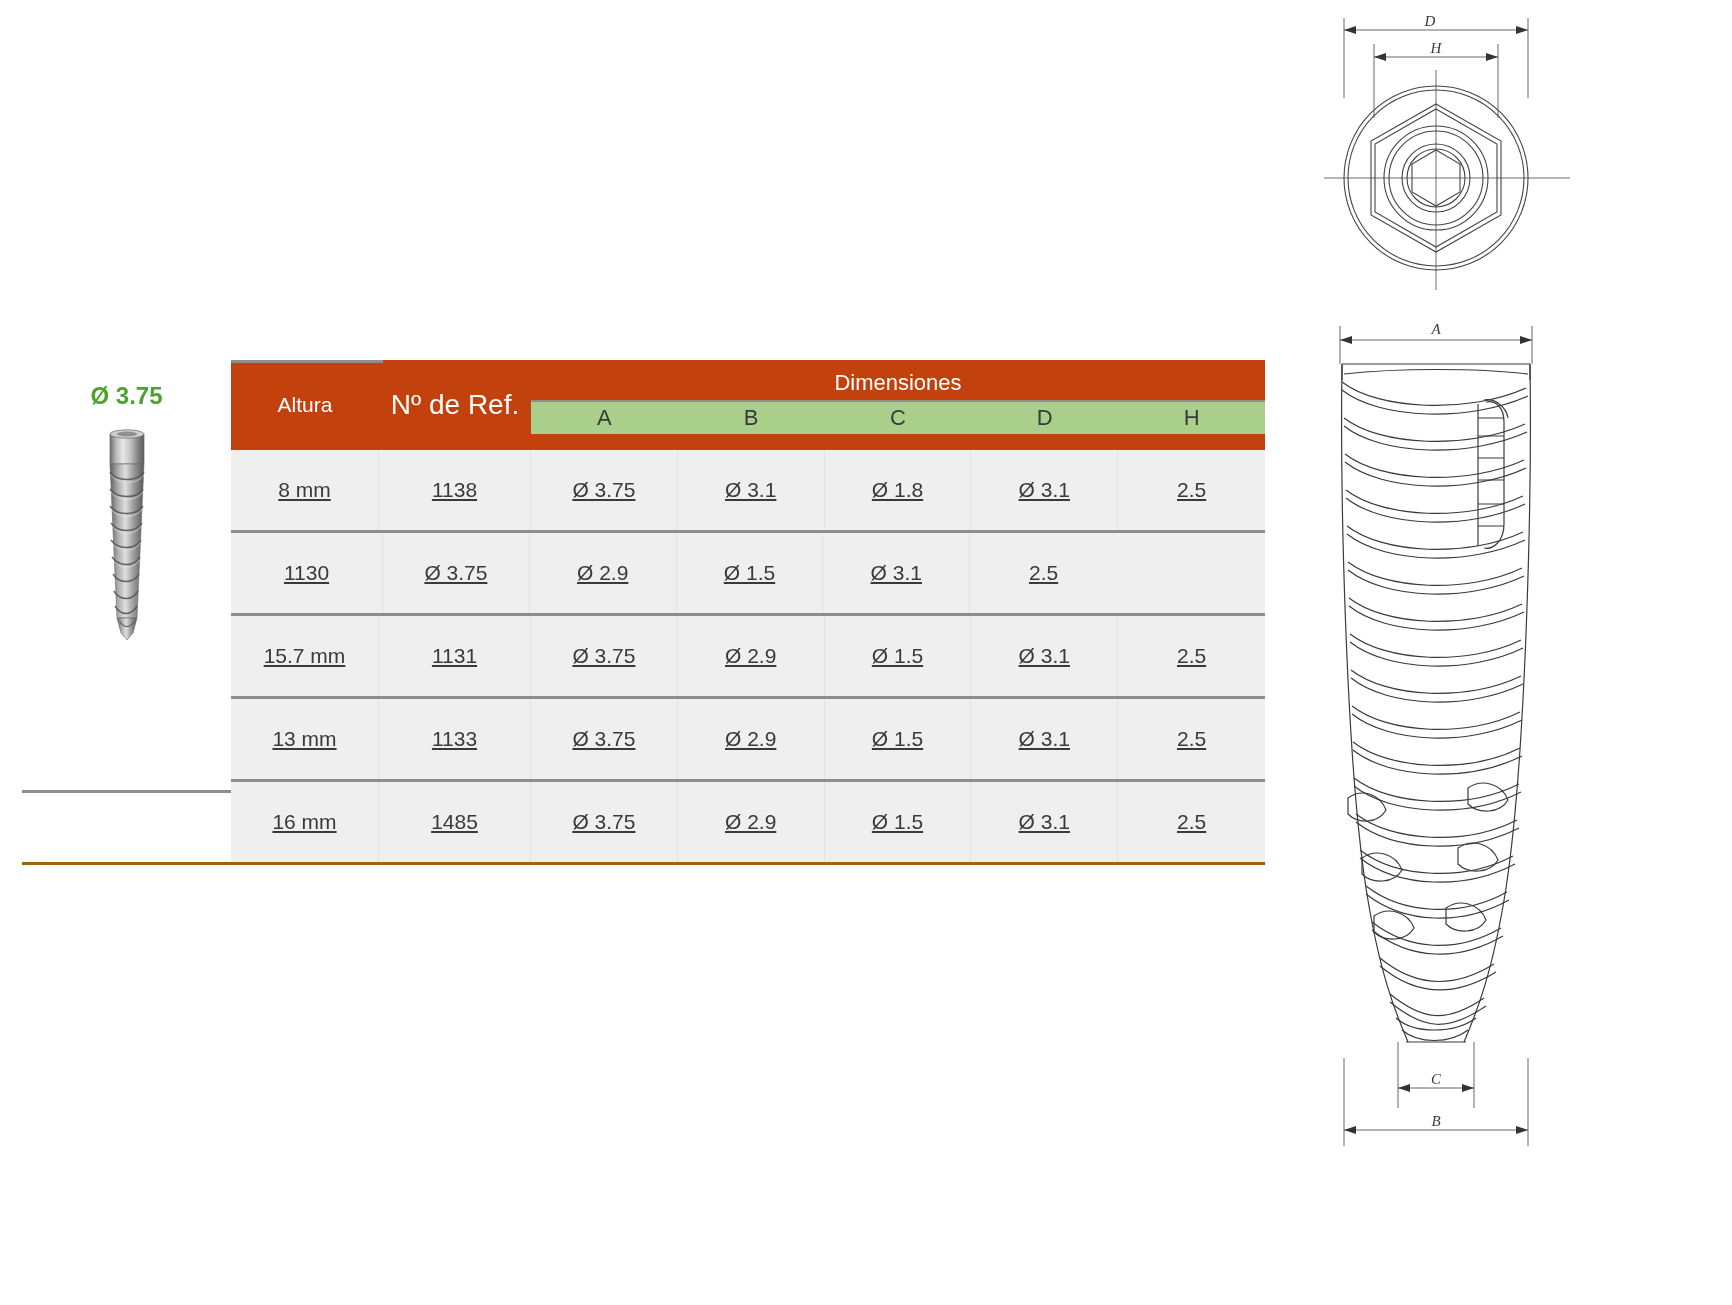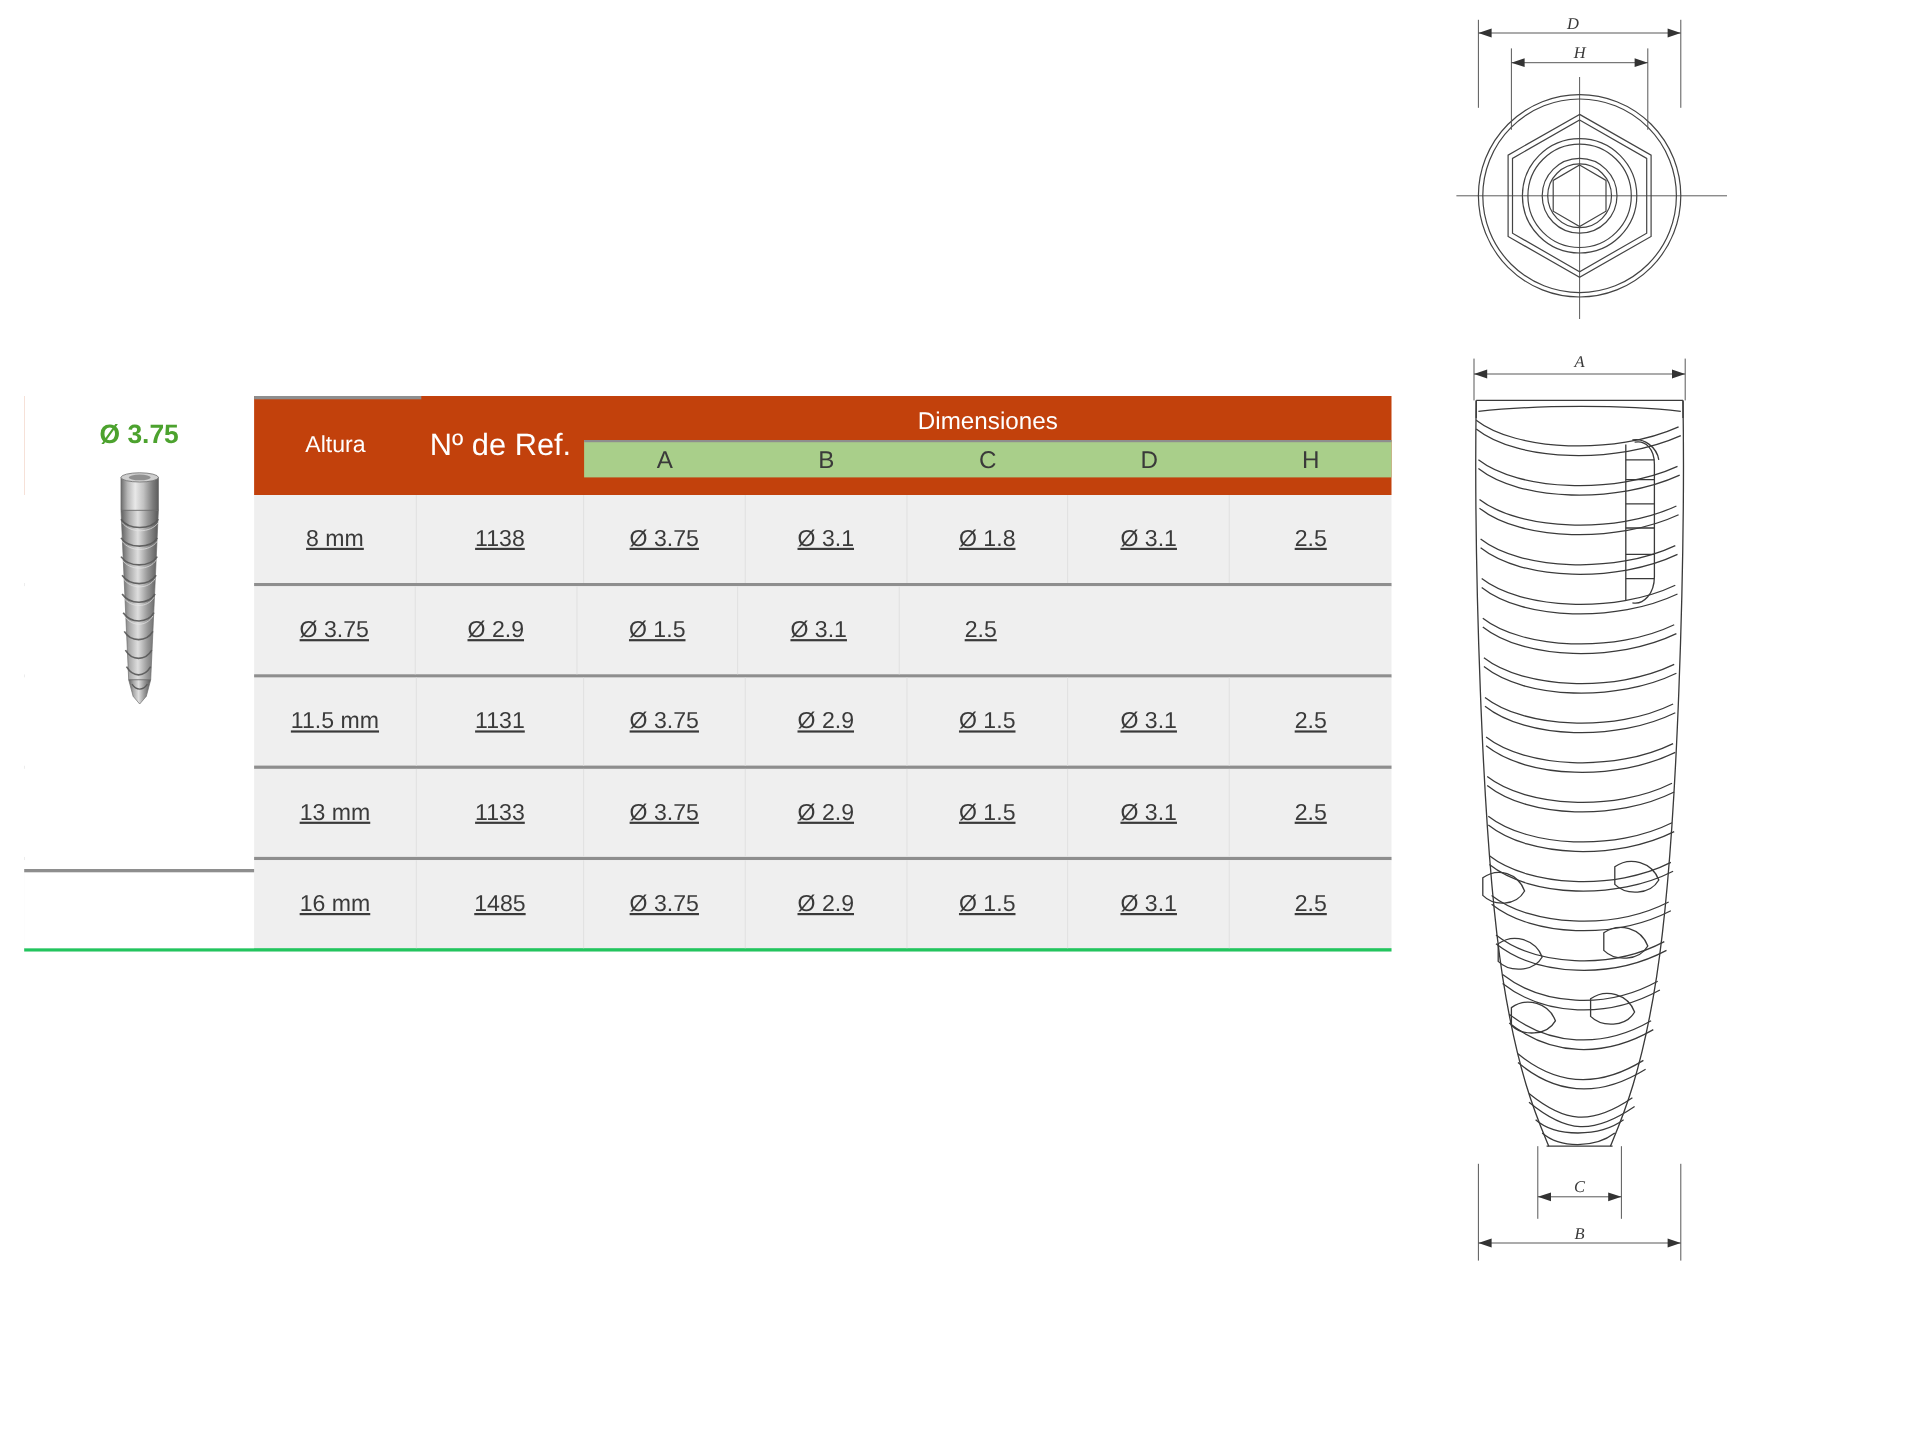--- a/index.html
+++ b/index.html
@@ -20,21 +20,21 @@
   .dim-title{height:40px;display:flex;align-items:flex-end;justify-content:center;
              padding-bottom:4px;font-size:22px;color:#fff;box-sizing:border-box;}
   .dim-subrow{height:34px;display:flex;background:#A9CF8A;
               border-top:2px solid #8e8e8e;box-sizing:border-box;}
   .sub-cell{flex:1;display:flex;align-items:center;justify-content:center;
             font-size:22px;color:#3a3a3a;box-sizing:border-box;}
 
   .tbody{position:relative;text-decoration:underline;}
   .trow{display:flex;height:83px;background:#EFEFEF;
         border-bottom:3px solid #8e8e8e;box-sizing:border-box;}
-  .trow:last-child{border-bottom:3px solid #22c55e;}
+  .trow:last-child{border-bottom:3px solid #a16207;}
   .td{display:flex;align-items:center;justify-content:center;
       font-size:21px;color:#3a3a3a;box-sizing:border-box;
       border-right:1px solid #e2e2e2;}
   .td-diam{width:209px;background:#ffffff;border-right:none;}
   .td-alt{width:148px;}
   .td-ref{width:152px;}
   .td-dim{width:146.8px;}
   .td-dim:last-child{border-right:none;}
 
   
@@ -84,29 +84,30 @@
         <div class="td td-alt">8 mm</div>
         <div class="td td-ref">1138</div>
         <div class="td td-dim">Ø 3.75</div>
         <div class="td td-dim">Ø 3.1</div>
         <div class="td td-dim">Ø 1.8</div>
         <div class="td td-dim">Ø 3.1</div>
         <div class="td td-dim">2.5</div>
       </div>
       <div class="trow">
         <div class="td td-diam"></div>
+        <div class="td td-ref">1130</div>
         <div class="td td-dim">Ø 3.75</div>
         <div class="td td-dim">Ø 2.9</div>
         <div class="td td-dim">Ø 1.5</div>
         <div class="td td-dim">Ø 3.1</div>
         <div class="td td-dim">2.5</div>
       </div>
       <div class="trow">
         <div class="td td-diam"></div>
-        <div class="td td-alt">11.5 mm</div>
+        <div class="td td-alt">15.7 mm</div>
         <div class="td td-ref">1131</div>
         <div class="td td-dim">Ø 3.75</div>
         <div class="td td-dim">Ø 2.9</div>
         <div class="td td-dim">Ø 1.5</div>
         <div class="td td-dim">Ø 3.1</div>
         <div class="td td-dim">2.5</div>
       </div>
       <div class="trow">
         <div class="td td-diam"></div>
         <div class="td td-alt">13 mm</div>

